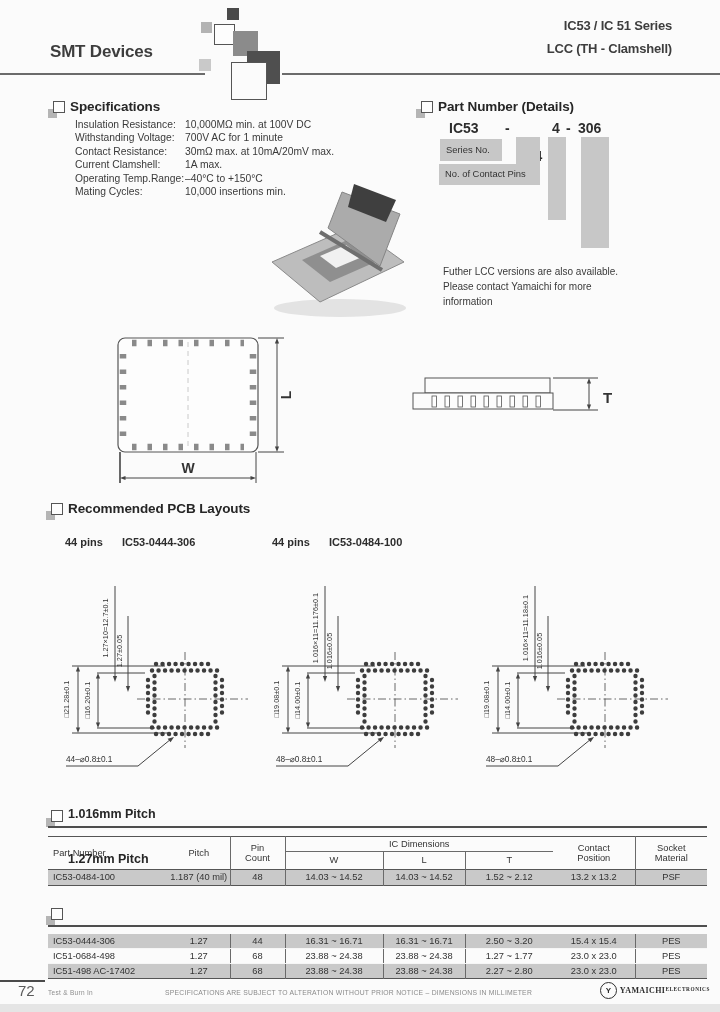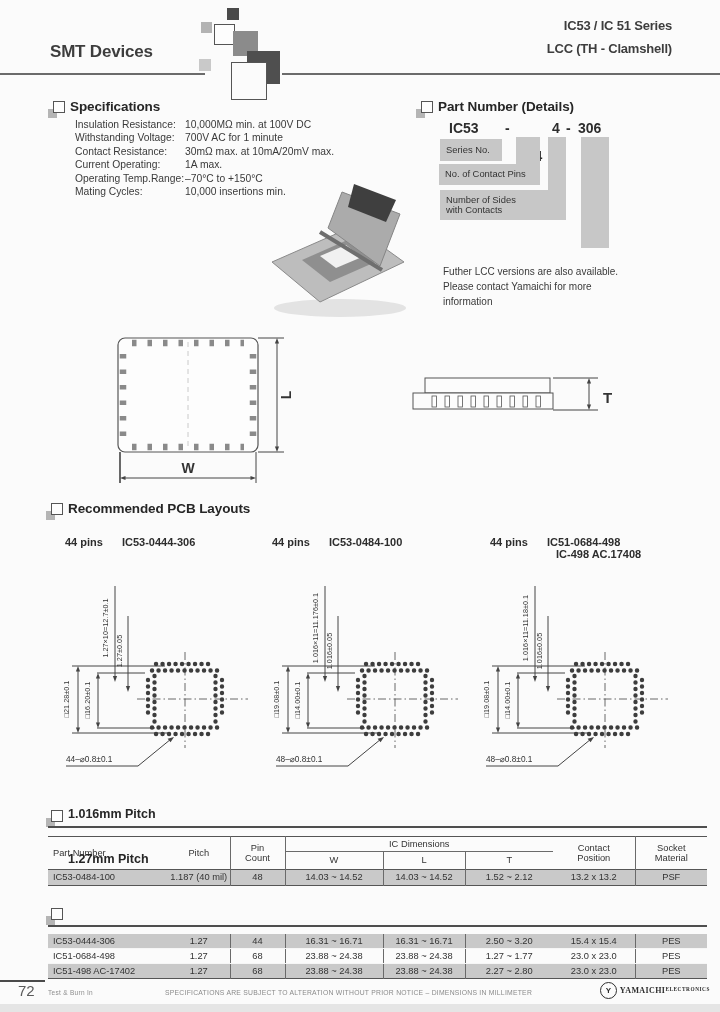--- a/index.html
+++ b/index.html
@@ -80,45 +80,43 @@
 
   <div class="chk" style="left:48px;top:101px;"></div>
   <div class="abs sec-title" style="left:70px;top:99px;">Specifications</div>
   <div class="abs spec-grid">
     <div>Insulation Resistance:</div>
       <div>10,000MΩ min. at 100V DC</div>
     <div>Withstanding Voltage:</div>
       <div>700V AC for 1 minute</div>
     <div>Contact Resistance:</div>
       <div>30mΩ max. at 10mA/20mV max.</div>
-    <div>Current Operating:</div>
+    <div>Current Clamshell:</div>
       <div>1A max.</div>
     <div>Operating Temp.Range:</div>
-      <div>–70°C to +150°C</div>
+      <div>–40°C to +150°C</div>
     <div>Mating Cycles:</div>
       <div>10,000 insertions min.</div>
   </div>
 
   <div class="chk" style="left:416px;top:101px;"></div>
   <div class="abs sec-title" style="left:438px;top:99px;">Part Number (Details)</div>
   <div class="abs pn-code" style="left:443px;top:120px;padding-left:6px;">IC53</div>
   <div class="abs pn-code" style="left:505px;top:120px;">-</div>
   <div class="abs pn-code" style="left:519px;top:120px;margin-top:28px;">044</div>
   <div class="abs pn-code" style="left:552px;top:120px;">4</div>
   <div class="abs pn-code" style="left:566px;top:120px;">-</div>
   <div class="abs pn-code" style="left:578px;top:120px;">306</div>
 
   <div class="gbar" style="left:516px;top:137px;width:24px;height:47px;"></div>
   <div class="gbar" style="left:548px;top:137px;width:18px;height:83px;"></div>
   <div class="gbar" style="left:581px;top:137px;width:28px;height:111px;"></div>
 
   <div class="gbox" style="left:440px;top:139px;width:62px;height:22px;">Series No.</div>
   <div class="gbox" style="left:439px;top:164px;width:101px;height:21px;">No. of Contact Pins</div>
-  <div class="gbox pre" style="left:440px;top:190px;width:126px;height:30px;">Number of Sides
-with Contacts</div>
   <div class="abs pn-note pre">Futher LCC versions are also available.
 Please contact Yamaichi for more
 information</div>
 
   <svg class="abs" style="left:262px;top:170px;" width="158" height="152" viewBox="0 0 158 152">
     <ellipse cx="78" cy="138" rx="66" ry="9" fill="#e3e3e3"></ellipse>
     <polygon points="10,92 92,56 142,92 58,132" fill="#bdbdbd" stroke="#8a8a8a" stroke-width="1"></polygon>
     <polygon points="40,90 90,68 118,90 68,112" fill="#8f8f8f"></polygon>
     <polygon points="58,86 84,75 100,87 74,98" fill="#f1f1f1"></polygon>
     <line x1="58" y1="62" x2="120" y2="100" stroke="#6f6f6f" stroke-width="4"></line>
@@ -173,25 +171,20 @@
   <div class="chk" style="left:46px;top:503px;"></div>
   <div class="abs sec-title" style="left:68px;top:501px;">Recommended PCB Layouts</div>
 
   <div class="abs pcb-head" style="left:65px;top:536px;">
     <span class="pins">44 pins</span>
     <span class="pn">IC53-0444-306</span>
   </div>
   <div class="abs pcb-head" style="left:272px;top:536px;">
     <span class="pins">44 pins</span>
     <span class="pn">IC53-0484-100</span>
-  </div>
-  <div class="abs pcb-head" style="left:490px;top:536px;">
-    <span class="pins">44 pins</span>
-    <span class="pn">IC51-0684-498</span>
-    <span class="pn2">IC-498 AC.17408</span>
   </div>
 
   <svg class="abs pcb-svg" style="left:52px;top:556px;" width="210" height="240" viewBox="0 0 210 240">
     <g>
         <line x1="20" y1="110" x2="113" y2="110" stroke="#444" stroke-width="1"></line>
         <line x1="45" y1="117" x2="93" y2="117" stroke="#444" stroke-width="1"></line>
         <line x1="20" y1="177" x2="118" y2="177" stroke="#444" stroke-width="1"></line>
         <line x1="45" y1="172" x2="103" y2="172" stroke="#444" stroke-width="1"></line>
         <line x1="26" y1="114" x2="26" y2="173" stroke="#444" stroke-width="1"></line>
         <polygon points="23.9,115.5 28.1,115.5 26,110" fill="#444"></polygon>

